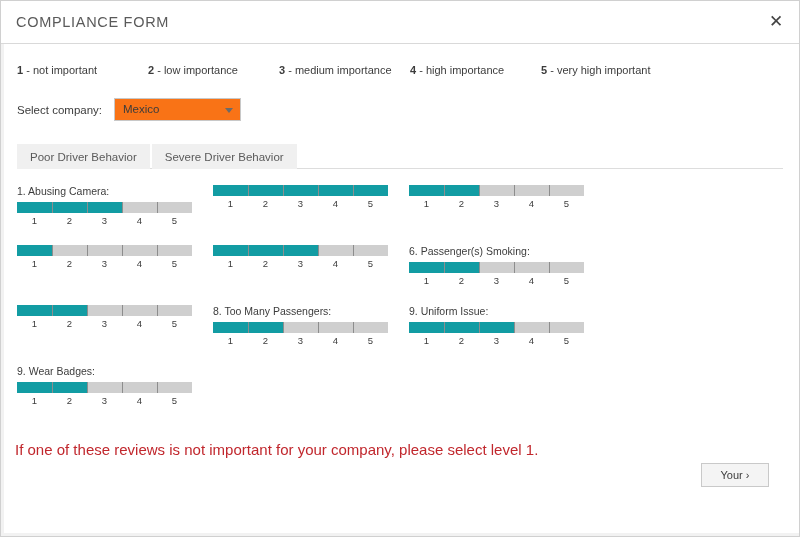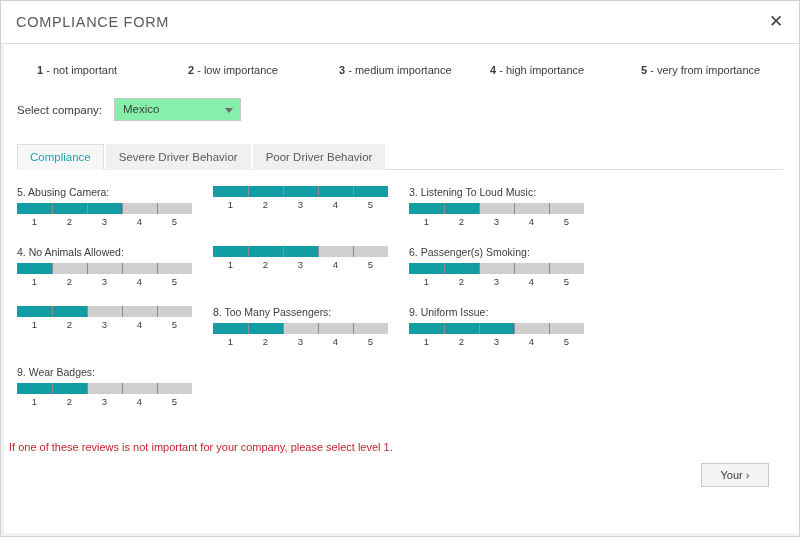--- a/index.html
+++ b/index.html
@@ -67,21 +67,20 @@
 
   .legend {
     display: flex;
     margin-top: 20px;
     font-size: 11px;
     color: #3c3c3c;
   }
   .legend-item {
     width: 131px;
     white-space: nowrap;
-    margin-left: 20px;
   }
   .legend-item b {
     font-weight: bold;
   }
 
   
   .location-row {
     display: flex;
     align-items: center;
     margin-top: 22px;
@@ -89,21 +88,21 @@
   .location-label {
     font-size: 11.5px;
     color: #3c3c3c;
     margin-right: 12px;
   }
   .select-box {
     position: relative;
     width: 127px;
     height: 23px;
     border: 1px solid #c8c8c8;
-    background: #86efac;
+    background: #f97316;
     box-sizing: border-box;
     cursor: pointer;
   }
   .select-value {
     font-size: 11.5px;
     color: #3c3c3c;
     line-height: 21px;
     padding-left: 8px;
   }
   .select-arrow {
@@ -199,23 +198,23 @@
     position: absolute;
     top: 0;
     font-size: 9.5px;
     color: #3c3c3c;
     transform: translateX(-50%);
   }
 
   
   .footer-note {
     position: absolute;
-    left: 8px;
+    left: 14px;
     top: 440px;
-    font-size: 11px;
+    font-size: 15px;
     color: #c1272d;
   }
   .next-btn {
     position: absolute;
     right: 30px;
     top: 462px;
     min-width: 46px;
     padding: 5px 10px;
     font-size: 11px;
     color: #3c3c3c;
@@ -266,41 +265,40 @@
       <div class="legend-item">
         <b>2</b><span> - low importance</span>
       </div>
       <div class="legend-item">
         <b>3</b><span> - medium importance</span>
       </div>
       <div class="legend-item">
         <b>4</b><span> - high importance</span>
       </div>
       <div class="legend-item">
-        <b>5</b><span> - very from importance</span>
+        <b>5</b><span> - very high important</span>
       </div>
     </div>
 
     <div class="location-row">
       <div class="location-label">Select company:</div>
       <div class="select-box">
         <div class="select-value">Mexico</div>
         <div class="select-arrow"></div>
       </div>
     </div>
 
     <div class="tabs">
-      <div class="tab active">Compliance</div>
+      <div class="tab">Poor Driver Behavior</div>
       <div class="tab">Severe Driver Behavior</div>
-      <div class="tab">Poor Driver Behavior</div>
     </div>
 
     <div class="grid" id="review-grid">
         <div class="review">
-          <div class="review-label">5. Abusing Camera:</div>
+          <div class="review-label">1. Abusing Camera:</div>
           <div class="slider">
             <div class="slider-fill" style="width: 105px;"></div>
             <div class="slider-ticks">
               <i style="left: 35px;"></i>
               <i style="left: 70px;"></i>
               <i style="left: 105px;"></i>
               <i style="left: 140px;"></i>
             </div>
           </div>
           <div class="scale">
@@ -323,40 +321,38 @@
           </div>
           <div class="scale">
             <span style="left: 17.5px;">1</span>
             <span style="left: 52.5px;">2</span>
             <span style="left: 87.5px;">3</span>
             <span style="left: 122.5px;">4</span>
             <span style="left: 157.5px;">5</span>
           </div>
         </div>
         <div class="review">
-          <div class="review-label">3. Listening To Loud Music:</div>
           <div class="slider">
             <div class="slider-fill" style="width: 70px;"></div>
             <div class="slider-ticks">
               <i style="left: 35px;"></i>
               <i style="left: 70px;"></i>
               <i style="left: 105px;"></i>
               <i style="left: 140px;"></i>
             </div>
           </div>
           <div class="scale">
             <span style="left: 17.5px;">1</span>
             <span style="left: 52.5px;">2</span>
             <span style="left: 87.5px;">3</span>
             <span style="left: 122.5px;">4</span>
             <span style="left: 157.5px;">5</span>
           </div>
         </div>
         <div class="review">
-          <div class="review-label">4. No Animals Allowed:</div>
           <div class="slider">
             <div class="slider-fill" style="width: 35px;"></div>
             <div class="slider-ticks">
               <i style="left: 35px;"></i>
               <i style="left: 70px;"></i>
               <i style="left: 105px;"></i>
               <i style="left: 140px;"></i>
             </div>
           </div>
           <div class="scale">

